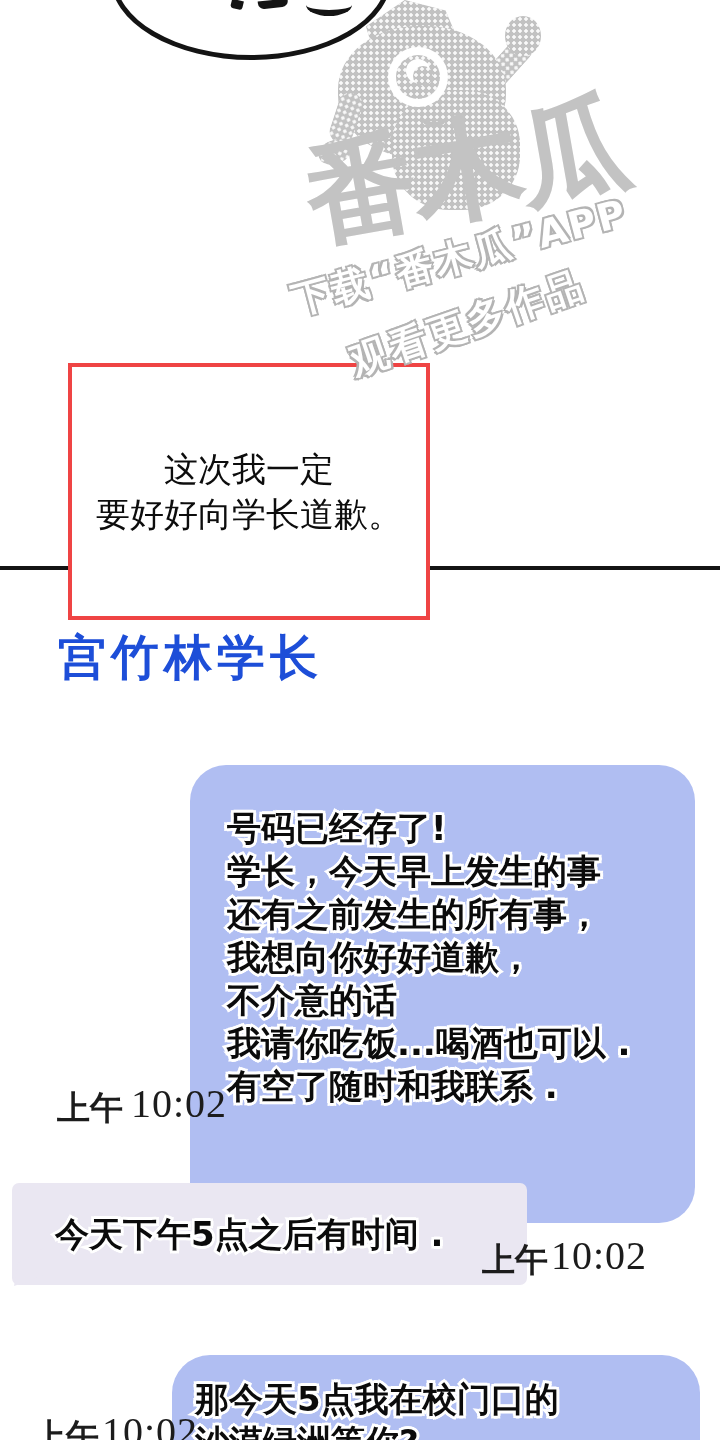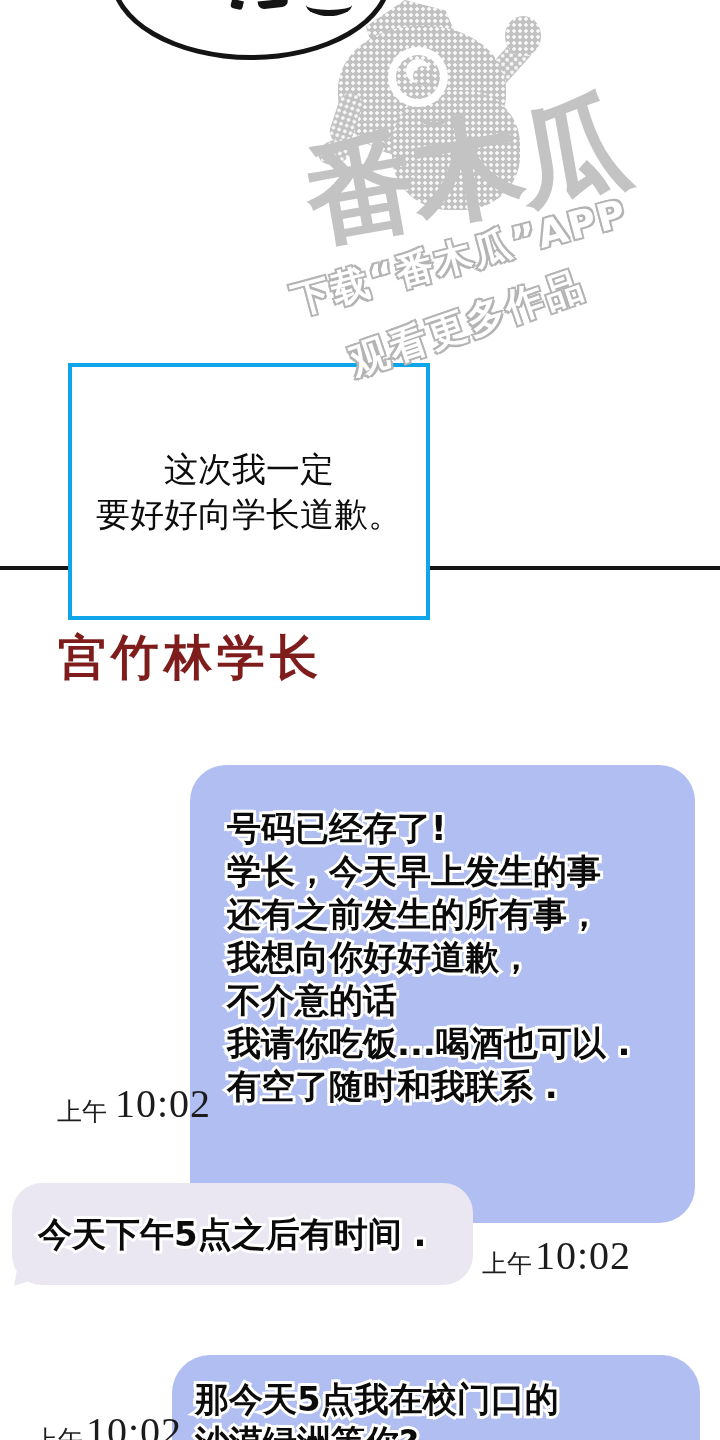--- a/index.html
+++ b/index.html
@@ -58,66 +58,66 @@
       2px 2px 0 #b4b4b4,-2px 2px 0 #b4b4b4,2px -2px 0 #b4b4b4,-2px -2px 0 #b4b4b4;
     transform-origin:left top;
   }
   .wm-slogan1{left:288px;top:283px;transform:rotate(-15deg);letter-spacing:2px;}
   .wm-slogan2{left:345px;top:345px;transform:rotate(-19deg);letter-spacing:3px;}
 
   
   .panel-line{left:0;top:566px;width:720px;height:4px;background:#141414;z-index:1;}
   .narr-box{
     left:68px;top:363px;width:362px;height:257px;
-    background:#fff;border:4px solid #0ea5e9;box-sizing:border-box;z-index:2;
+    background:#fff;border:4px solid #ef4444;box-sizing:border-box;z-index:2;
     display:flex;align-items:center;justify-content:center;text-align:center;
   }
   .narr-text{
     font-size:34px;line-height:45px;color:#0d0d0d;font-weight:500;
     white-space:pre-line;
   }
 
   
   .contact-title{
     left:58px;top:626px;
-    font-size:48px;font-weight:800;letter-spacing:5px;color:#7f1d1d;
+    font-size:48px;font-weight:800;letter-spacing:5px;color:#1d4ed8;
     white-space:nowrap;z-index:2;
   }
 
   
   .bubble{box-sizing:border-box;z-index:2;}
   .bubble-text{
     font-size:34px;line-height:43px;font-weight:700;color:#0b0b0b;
     white-space:pre-line;
     -webkit-text-stroke:5px #ffffff;
     paint-order:stroke fill;
     text-shadow:
       2px 2px 0 #fff,-2px 2px 0 #fff,2px -2px 0 #fff,-2px -2px 0 #fff,
       0 3px 0 #fff,0 -3px 0 #fff,3px 0 0 #fff,-3px 0 0 #fff;
   }
   .bubble-sent1{
     left:190px;top:765px;width:505px;height:458px;border-radius:36px;
     background:#b0bef2;padding:42px 18px 0 37px;
   }
   .bubble-recv{
-    left:12px;top:1183px;width:461px;height:102px;border-radius:30px;
-    background:#eae7f2;display:flex;align-items:center;padding-left:26px;
+    left:12px;top:1183px;width:515px;height:102px;border-radius:7px;
+    background:#eae7f2;display:flex;align-items:center;padding-left:43px;
   }
   .recv-tail{
     left:14px;top:1248px;width:30px;height:38px;background:#eae7f2;
     clip-path:polygon(0% 100%,14% 40%,100% 0%,100% 70%,45% 88%);
     z-index:2;
   }
   .bubble-sent2{
     left:172px;top:1355px;width:528px;height:135px;border-radius:38px;
     background:#b0bef2;padding:23px 18px 0 23px;
   }
 
   .ts{display:flex;align-items:flex-end;line-height:1;color:#1c1c1c;z-index:2;}
-  .ts .cjk{font-size:25px;font-weight:400;}
+  .ts .cjk{font-size:33px;font-weight:700;}
   .ts .num{font-size:40px;font-family:"Liberation Serif",serif;margin-left:8px;letter-spacing:1px;}
   .ts.tight .num{margin-left:3px;}
   .ts1{left:57px;top:1084px;}
   .ts2{left:482px;top:1236px;}
   .ts3{left:33px;top:1412px;}
 </style>
 </head>
 <body>
 
 <div class="abs top-bubble"></div>

